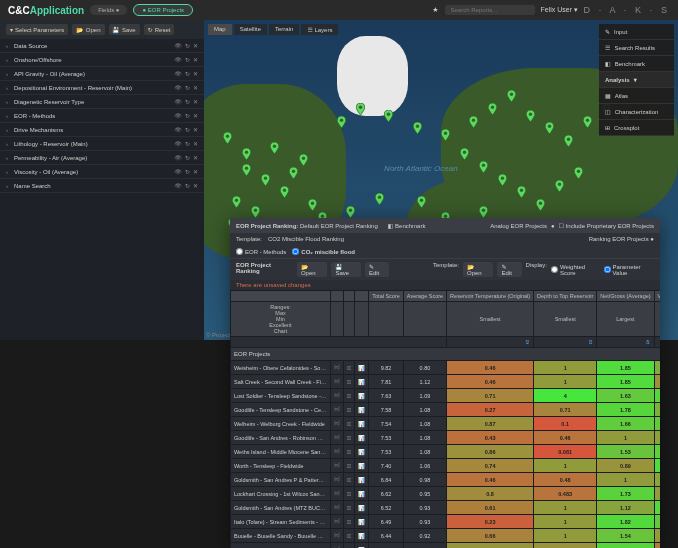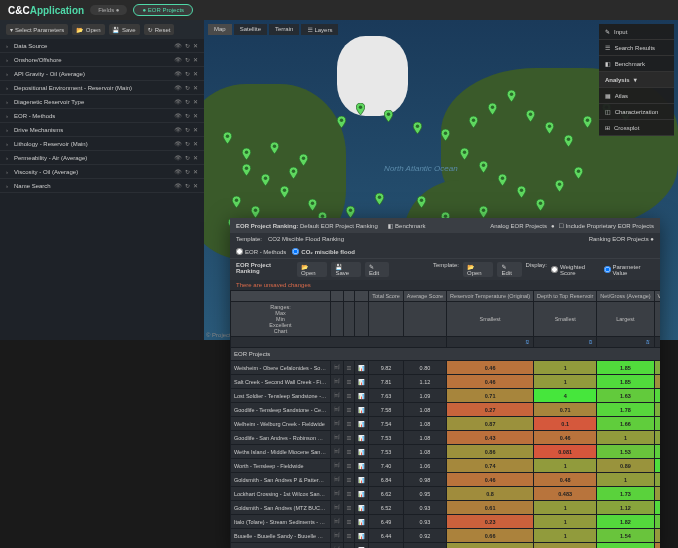--- a/index.html
+++ b/index.html
@@ -58,20 +58,26 @@
 .sort-arrow{color:#5a9ae0}
 </style>
 </head>
 <body>
 
 <div class="app">
 <div class="top-bar">
   <span class="brand"><span class="c1">C&amp;C</span><span class="c2">Application</span></span>
   <span class="pill"><span>Fields</span> ●</span>
   <span class="pill active">● <span>EOR Projects</span></span>
+  <div class="top-right">
+    <span>★</span>
+    <input class="search" placeholder="Search Reports..." style="">
+    <span><span>Felix User</span> ▾</span>
+    <span class="daks">D · A · K · S</span>
+  </div>
 </div>
 
 <div class="main">
   <div class="sidebar">
     <div class="sb-tools">
       <span class="sb-btn">▾ <span>Select Parameters</span></span>
       <span class="sb-btn">📂 <span>Open</span></span>
       <span class="sb-btn">💾 <span>Save</span></span>
       <span class="sb-btn">↻ <span>Reset</span></span>
     </div>

